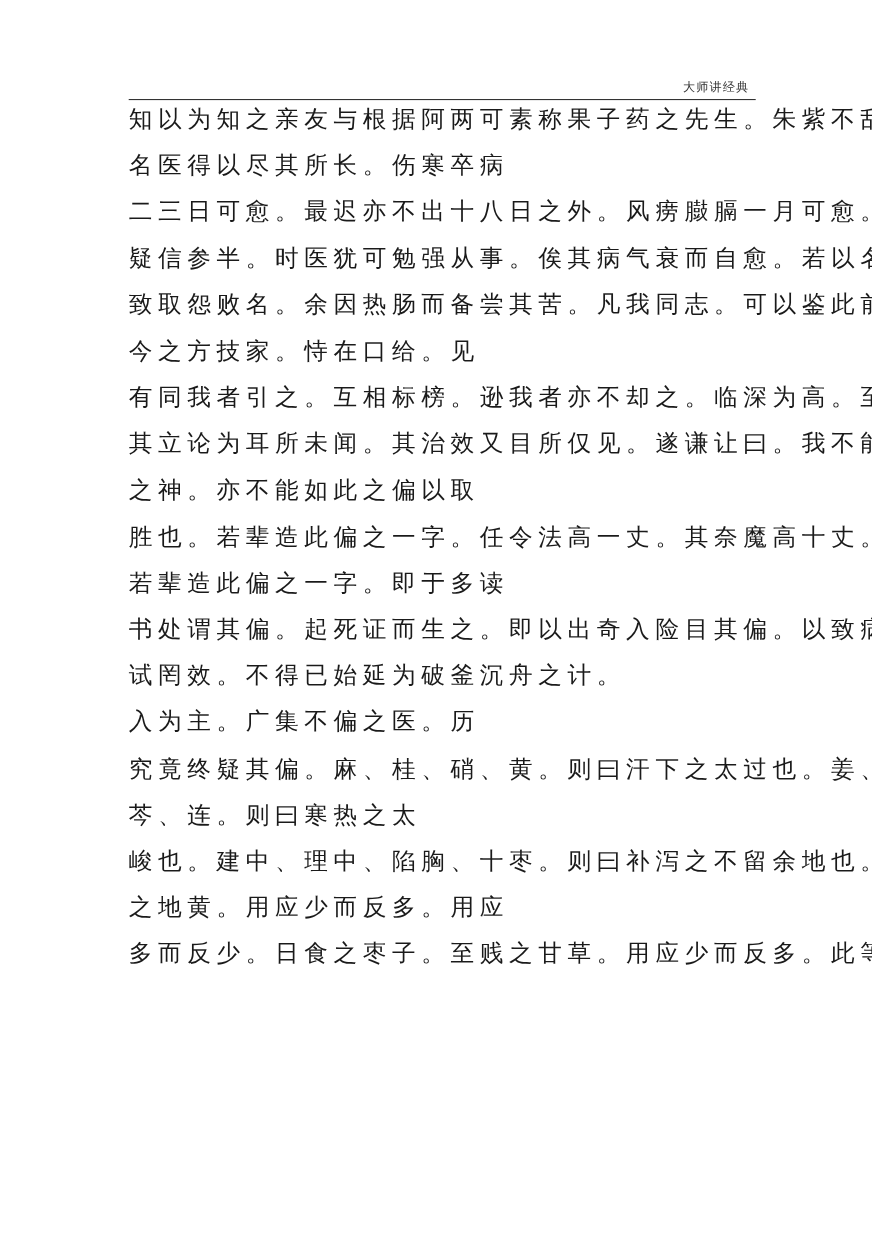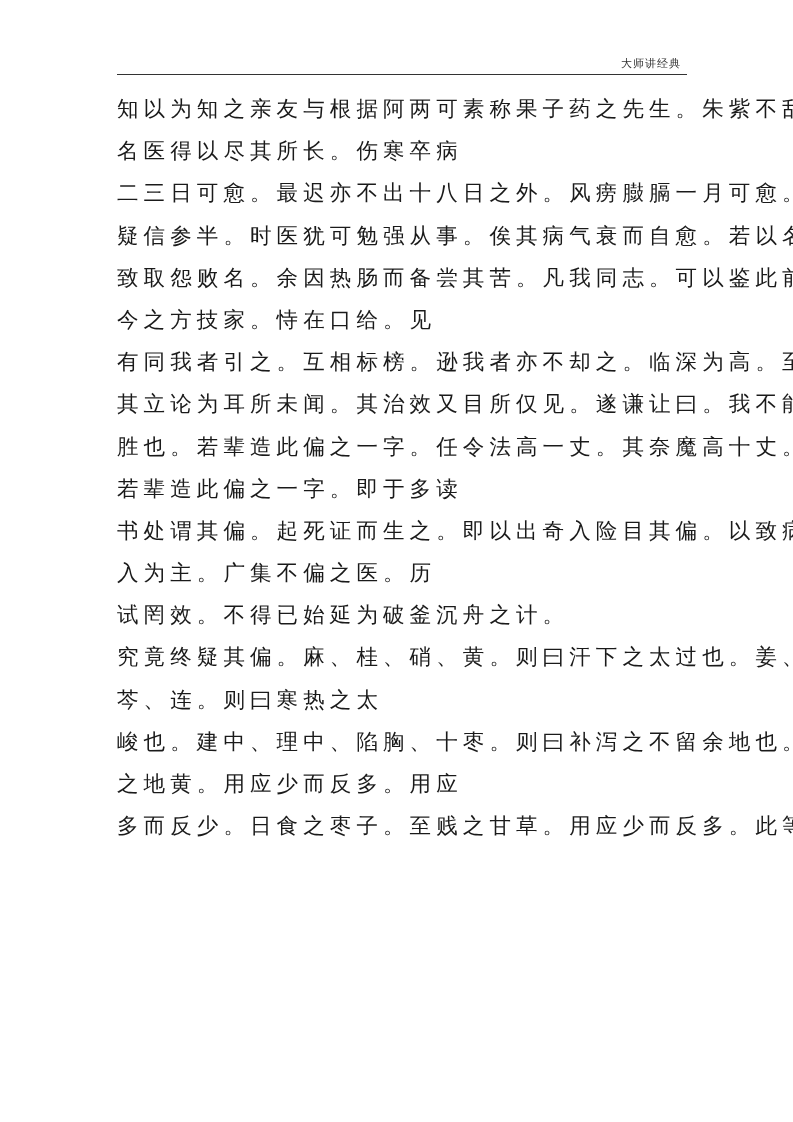--- a/index.html
+++ b/index.html
@@ -1,18 +1,18 @@
 <!DOCTYPE html>
 <html><head>
 <meta charset="utf-8">
 <style>
   html, body { margin: 0; padding: 0; background: #ffffff; }
   body { width: 793px; height: 1122px; position: relative; overflow: hidden;
          font-family: "DejaVu Serif", "Liberation Serif", serif; color: #1a1a1a; }
-  .header { position: absolute; left: 117px; top: 56px; width: 570px; height: 18px;
+  .header { position: absolute; left: 117px; top: 72px; width: 570px; height: 18px;
             border-bottom: 1.5px solid #333; }
   .header-title { position: absolute; right: 6px; top: 0; font-size: 11px; color: #333;
                   letter-spacing: 1px; }
   .body { position: absolute; left: 117px; top: 88px; width: 570px; }
   .line { font-size: 21.5px; line-height: 42.2px; height: 42.2px; white-space: nowrap;
           letter-spacing: 5.1px; }
 </style>
 </head>
 <body>
 
@@ -22,23 +22,24 @@
 
 <div class="body">
   <div class="line">知以为知之亲友与根据阿两可素称果子药之先生。朱紫不乱。则</div>
   <div class="line">名医得以尽其所长。伤寒卒病</div>
   <div class="line">二三日可愈。最迟亦不出十八日之外。风痨臌膈一月可愈。最迟</div>
   <div class="line">疑信参半。时医犹可勉强从事。俟其病气衰而自愈。若以名医自</div>
   <div class="line">致取怨败名。余因热肠而备尝其苦。凡我同志。可以鉴此前车。</div>
   <div class="line">今之方技家。恃在口给。见</div>
   <div class="line">有同我者引之。互相标榜。逊我者亦不却之。临深为高。至于穷</div>
   <div class="line">其立论为耳所未闻。其治效又目所仅见。遂谦让曰。我不能如此</div>
+  <div class="line">之神。亦不能如此之偏以取</div>
   <div class="line">胜也。若辈造此偏之一字。任令法高一丈。其奈魔高十丈。且谓</div>
   <div class="line">若辈造此偏之一字。即于多读</div>
   <div class="line">书处谓其偏。起死证而生之。即以出奇入险目其偏。以致病家先</div>
+  <div class="line">试罔效。不得已始延为破釜沉舟之计。</div>
   <div class="line">入为主。广集不偏之医。历</div>
-  <div class="line">试罔效。不得已始延为破釜沉舟之计。</div>
   <div class="line">究竟终疑其偏。麻、桂、硝、黄。则曰汗下之太过也。姜、附、</div>
   <div class="line">芩、连。则曰寒热之太</div>
   <div class="line">峻也。建中、理中、陷胸、十枣。则曰补泻之不留余地也。滋水</div>
   <div class="line">之地黄。用应少而反多。用应</div>
   <div class="line">多而反少。日食之枣子。至贱之甘草。用应少而反多。此等似是</div>
 </div>
 
 </body></html>

